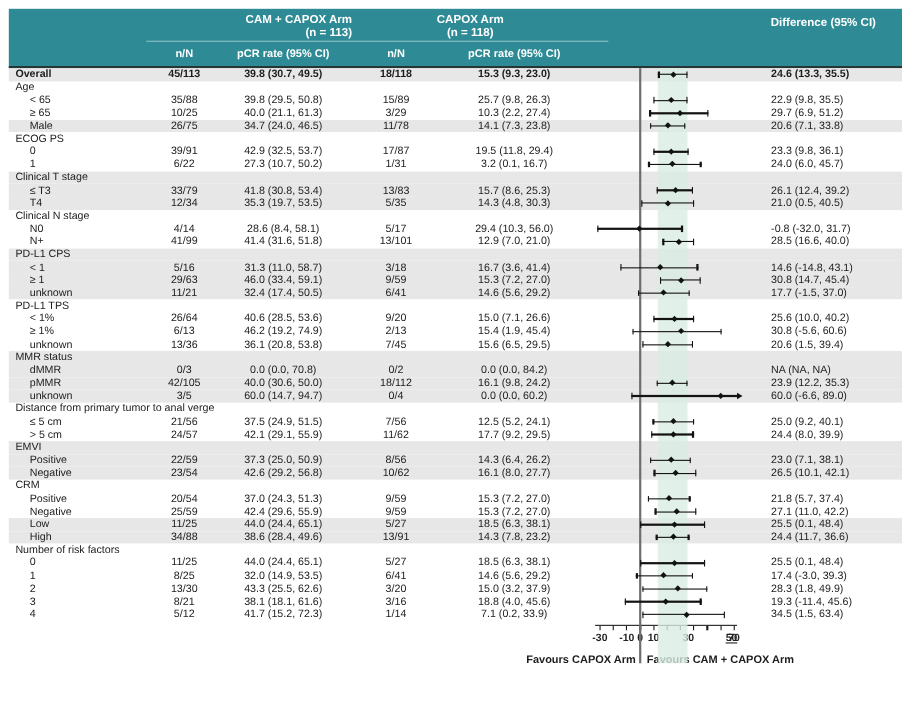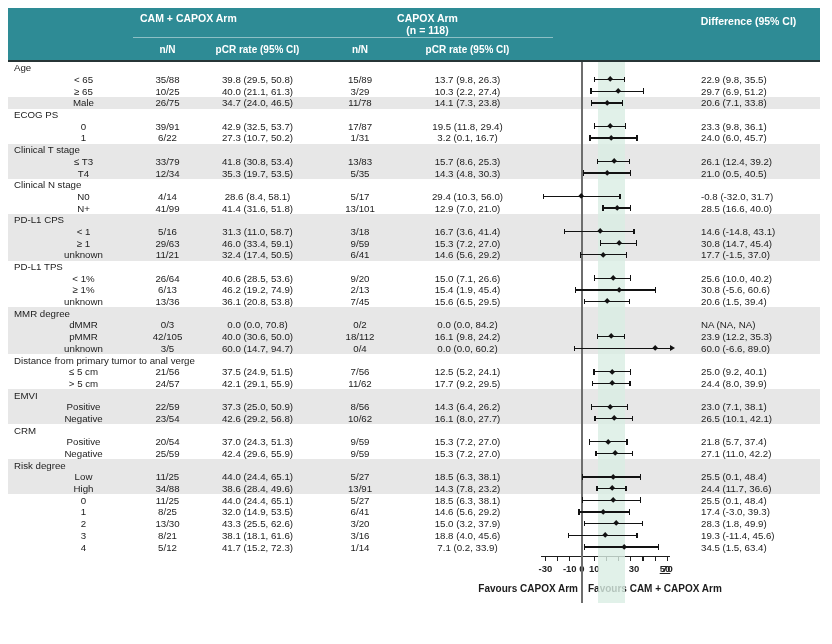--- a/index.html
+++ b/index.html
@@ -3,37 +3,37 @@
 <meta charset="utf-8">
 <style>
   html,body{margin:0;padding:0;background:#ffffff;}
   body{width:832px;height:644px;overflow:hidden;font-family:"Liberation Sans",sans-serif;color:#1c1c1c;}
   .fig{position:relative;width:812px;margin:8px 8px 0 8px;}
 
   
   .thead{display:grid;grid-template-columns:132px 55px 125px 80px 135px 142px 1fr;
          grid-template-rows:28px 24px;background:var(--teal,#2E8B95);color:#fff;
          border-bottom:2px solid #273536;position:relative;}
-  .h-arm1{grid-column:2/4;grid-row:1;text-align:left;font-weight:700;font-size:10.5px;line-height:12px;padding-top:4px;}
+  .h-arm1{grid-column:2/4;grid-row:1;text-align:right;font-weight:700;font-size:10.5px;line-height:12px;padding-top:4px;}
   .h-arm2{grid-column:4/6;grid-row:1;text-align:center;font-weight:700;font-size:10.5px;line-height:12px;padding-top:4px;}
   .h-diff{grid-column:7;grid-row:1;text-align:center;font-weight:700;font-size:10.5px;padding-top:7px;}
   .h-sub{grid-row:2;text-align:center;font-weight:700;font-size:10px;padding-top:8px;}
   .h-sub.s2{grid-column:2;} .h-sub.s3{grid-column:3;} .h-sub.s4{grid-column:4;} .h-sub.s5{grid-column:5;}
   .h-divider{position:absolute;left:125px;top:29px;width:420px;height:1px;background:rgba(255,255,255,0.45);}
 
   
   .tbody{position:relative;}
   .row{display:grid;grid-template-columns:132px 55px 125px 80px 135px 142px 1fr;
        height:11.7px;align-items:center;font-size:9.7px;line-height:11px;}
   .row.shade{background:var(--gray,#E7E7E7);}
   .row.overall .c{font-weight:700;}
   .row.group .label{font-weight:400;}
   .c{white-space:nowrap;}
   .label{padding-left:6px;}
-  .label.indent{padding-left:19px;text-align:center;}
+  .label.indent{padding-left:19px;}
   .num{text-align:center;}
   .plot{position:relative;height:100%;}
   .diffv{padding-left:24px;text-align:left;}
 
   
   .ci-line{position:absolute;top:calc(50% - 0.65px);height:1.3px;background:var(--mark,#121212);z-index:2;}
   .ci-cap{position:absolute;top:calc(50% - 2.8px);width:1.3px;height:5.6px;background:var(--mark,#121212);z-index:2;}
   .ci-diamond{position:absolute;top:calc(50% - 2.2px);width:4.4px;height:4.4px;background:var(--mark,#121212);transform:rotate(45deg);z-index:2;}
   .ci-arrow{position:absolute;top:calc(50% - 3.2px);width:0;height:0;border-left:5.5px solid var(--mark,#121212);
             border-top:3.2px solid transparent;border-bottom:3.2px solid transparent;z-index:2;}
@@ -52,49 +52,64 @@
   .fav-right{position:absolute;left:580px;top:1px;white-space:nowrap;}
 </style>
 </head>
 <body>
 
 <div class="fig">
 
   <div class="thead">
     <div class="h-arm1">
       <div>CAM + CAPOX Arm</div>
+      <div>(n = 113)</div>
     </div>
     <div class="h-arm2">
       <div>CAPOX Arm</div>
       <div>(n = 118)</div>
     </div>
     <div class="h-diff">Difference (95% CI)</div>
     <div class="h-sub s2">n/N</div>
     <div class="h-sub s3">pCR rate (95% CI)</div>
     <div class="h-sub s4">n/N</div>
     <div class="h-sub s5">pCR rate (95% CI)</div>
     <div class="h-divider"></div>
   </div>
 
   <div class="tbody">
+      <div class="row overall shade">
+        <div class="c label">Overall</div>
+        <div class="c num">45/113</div>
+        <div class="c num">39.8 (30.7, 49.5)</div>
+        <div class="c num">18/118</div>
+        <div class="c num">15.3 (9.3, 23.0)</div>
+        <div class="c plot">
+          <div class="ci-line" style="left: 63.226px; width: 27.084px;"></div>
+          <div class="ci-cap" style="left: 63.226px;"></div>
+          <div class="ci-cap" style="left: 89.01px;"></div>
+          <div class="ci-diamond" style="left: 74.812px;"></div>
+        </div>
+        <div class="c diffv">24.6 (13.3, 35.5)</div>
+      </div>
       <div class="row group">
         <div class="c label">Age</div>
         <div class="c num"></div>
         <div class="c num"></div>
         <div class="c num"></div>
         <div class="c num"></div>
         <div class="c plot"></div>
         <div class="c diffv"></div>
       </div>
       <div class="row item">
         <div class="c label indent">&lt; 65</div>
         <div class="c num">35/88</div>
         <div class="c num">39.8 (29.5, 50.8)</div>
         <div class="c num">15/89</div>
-        <div class="c num">13.7 (9.8, 26.3)</div>
+        <div class="c num">25.7 (9.8, 26.3)</div>
         <div class="c plot">
           <div class="ci-line" style="left: 58.956px; width: 31.354px;"></div>
           <div class="ci-cap" style="left: 58.956px;"></div>
           <div class="ci-cap" style="left: 89.01px;"></div>
           <div class="ci-diamond" style="left: 72.738px;"></div>
         </div>
         <div class="c diffv">22.9 (9.8, 35.5)</div>
       </div>
       <div class="row item">
         <div class="c label indent">≥ 65</div>
@@ -331,21 +346,21 @@
         <div class="c num">15.6 (6.5, 29.5)</div>
         <div class="c plot">
           <div class="ci-line" style="left: 48.83px; width: 46.238px;"></div>
           <div class="ci-cap" style="left: 48.83px;"></div>
           <div class="ci-cap" style="left: 93.768px;"></div>
           <div class="ci-diamond" style="left: 69.932px;"></div>
         </div>
         <div class="c diffv">20.6 (1.5, 39.4)</div>
       </div>
       <div class="row group shade">
-        <div class="c label">MMR degree</div>
+        <div class="c label">MMR status</div>
         <div class="c num"></div>
         <div class="c num"></div>
         <div class="c num"></div>
         <div class="c num"></div>
         <div class="c plot"></div>
         <div class="c diffv"></div>
       </div>
       <div class="row item shade">
         <div class="c label indent">dMMR</div>
         <div class="c num">0/3</div>
@@ -487,29 +502,20 @@
         <div class="c num">9/59</div>
         <div class="c num">15.3 (7.2, 27.0)</div>
         <div class="c plot">
           <div class="ci-line" style="left: 60.42px; width: 38.064px;"></div>
           <div class="ci-cap" style="left: 60.42px;"></div>
           <div class="ci-cap" style="left: 97.184px;"></div>
           <div class="ci-diamond" style="left: 77.862px;"></div>
         </div>
         <div class="c diffv">27.1 (11.0, 42.2)</div>
       </div>
-      <div class="row group shade">
-        <div class="c label">Risk degree</div>
-        <div class="c num"></div>
-        <div class="c num"></div>
-        <div class="c num"></div>
-        <div class="c num"></div>
-        <div class="c plot"></div>
-        <div class="c diffv"></div>
-      </div>
       <div class="row item shade">
         <div class="c label indent">Low</div>
         <div class="c num">11/25</div>
         <div class="c num">44.0 (24.4, 65.1)</div>
         <div class="c num">5/27</div>
         <div class="c num">18.5 (6.3, 38.1)</div>
         <div class="c plot">
           <div class="ci-line" style="left: 47.122px; width: 58.926px;"></div>
           <div class="ci-cap" style="left: 47.122px;"></div>
           <div class="ci-cap" style="left: 104.748px;"></div>
@@ -523,20 +529,29 @@
         <div class="c num">38.6 (28.4, 49.6)</div>
         <div class="c num">13/91</div>
         <div class="c num">14.3 (7.8, 23.2)</div>
         <div class="c plot">
           <div class="ci-line" style="left: 61.274px; width: 30.378px;"></div>
           <div class="ci-cap" style="left: 61.274px;"></div>
           <div class="ci-cap" style="left: 90.352px;"></div>
           <div class="ci-diamond" style="left: 74.568px;"></div>
         </div>
         <div class="c diffv">24.4 (11.7, 36.6)</div>
+      </div>
+      <div class="row group">
+        <div class="c label">Number of risk factors</div>
+        <div class="c num"></div>
+        <div class="c num"></div>
+        <div class="c num"></div>
+        <div class="c num"></div>
+        <div class="c plot"></div>
+        <div class="c diffv"></div>
       </div>
       <div class="row item">
         <div class="c label indent">0</div>
         <div class="c num">11/25</div>
         <div class="c num">44.0 (24.4, 65.1)</div>
         <div class="c num">5/27</div>
         <div class="c num">18.5 (6.3, 38.1)</div>
         <div class="c plot">
           <div class="ci-line" style="left: 47.122px; width: 58.926px;"></div>
           <div class="ci-cap" style="left: 47.122px;"></div>
@@ -616,21 +631,21 @@
       <div class="tick" style="left: 597.75px;"></div>
       <div class="tick" style="left: 609.95px;"></div>
       <div class="tick" style="left: 622.15px;"></div>
       <div class="tick" style="left: 634.35px;"></div>
       <div class="tick" style="left: 646.55px;"></div>
       <div class="tick" style="left: 658.75px;"></div>
       <div class="tick-label" style="left: 525.4px;">-30</div>
       <div class="tick-label" style="left: 549.8px;">-10</div>
       <div class="tick-label" style="left: 562px;">0</div>
       <div class="tick-label" style="left: 574.2px;">10</div>
-      <div class="tick-label" style="left: 614px;">30</div>
+      <div class="tick-label" style="left: 599px; text-align: right;">30</div>
       <div class="tick-label" style="left: 645px; text-decoration: underline;">50</div>
       <div class="tick-label" style="left: 647.4px;">70</div>
     </div>
 
   <div class="favours-row">
     <span class="fav-left">Favours CAPOX Arm</span>
     <span class="fav-right">Favours CAM + CAPOX Arm</span>
   </div>
 
 </div>

